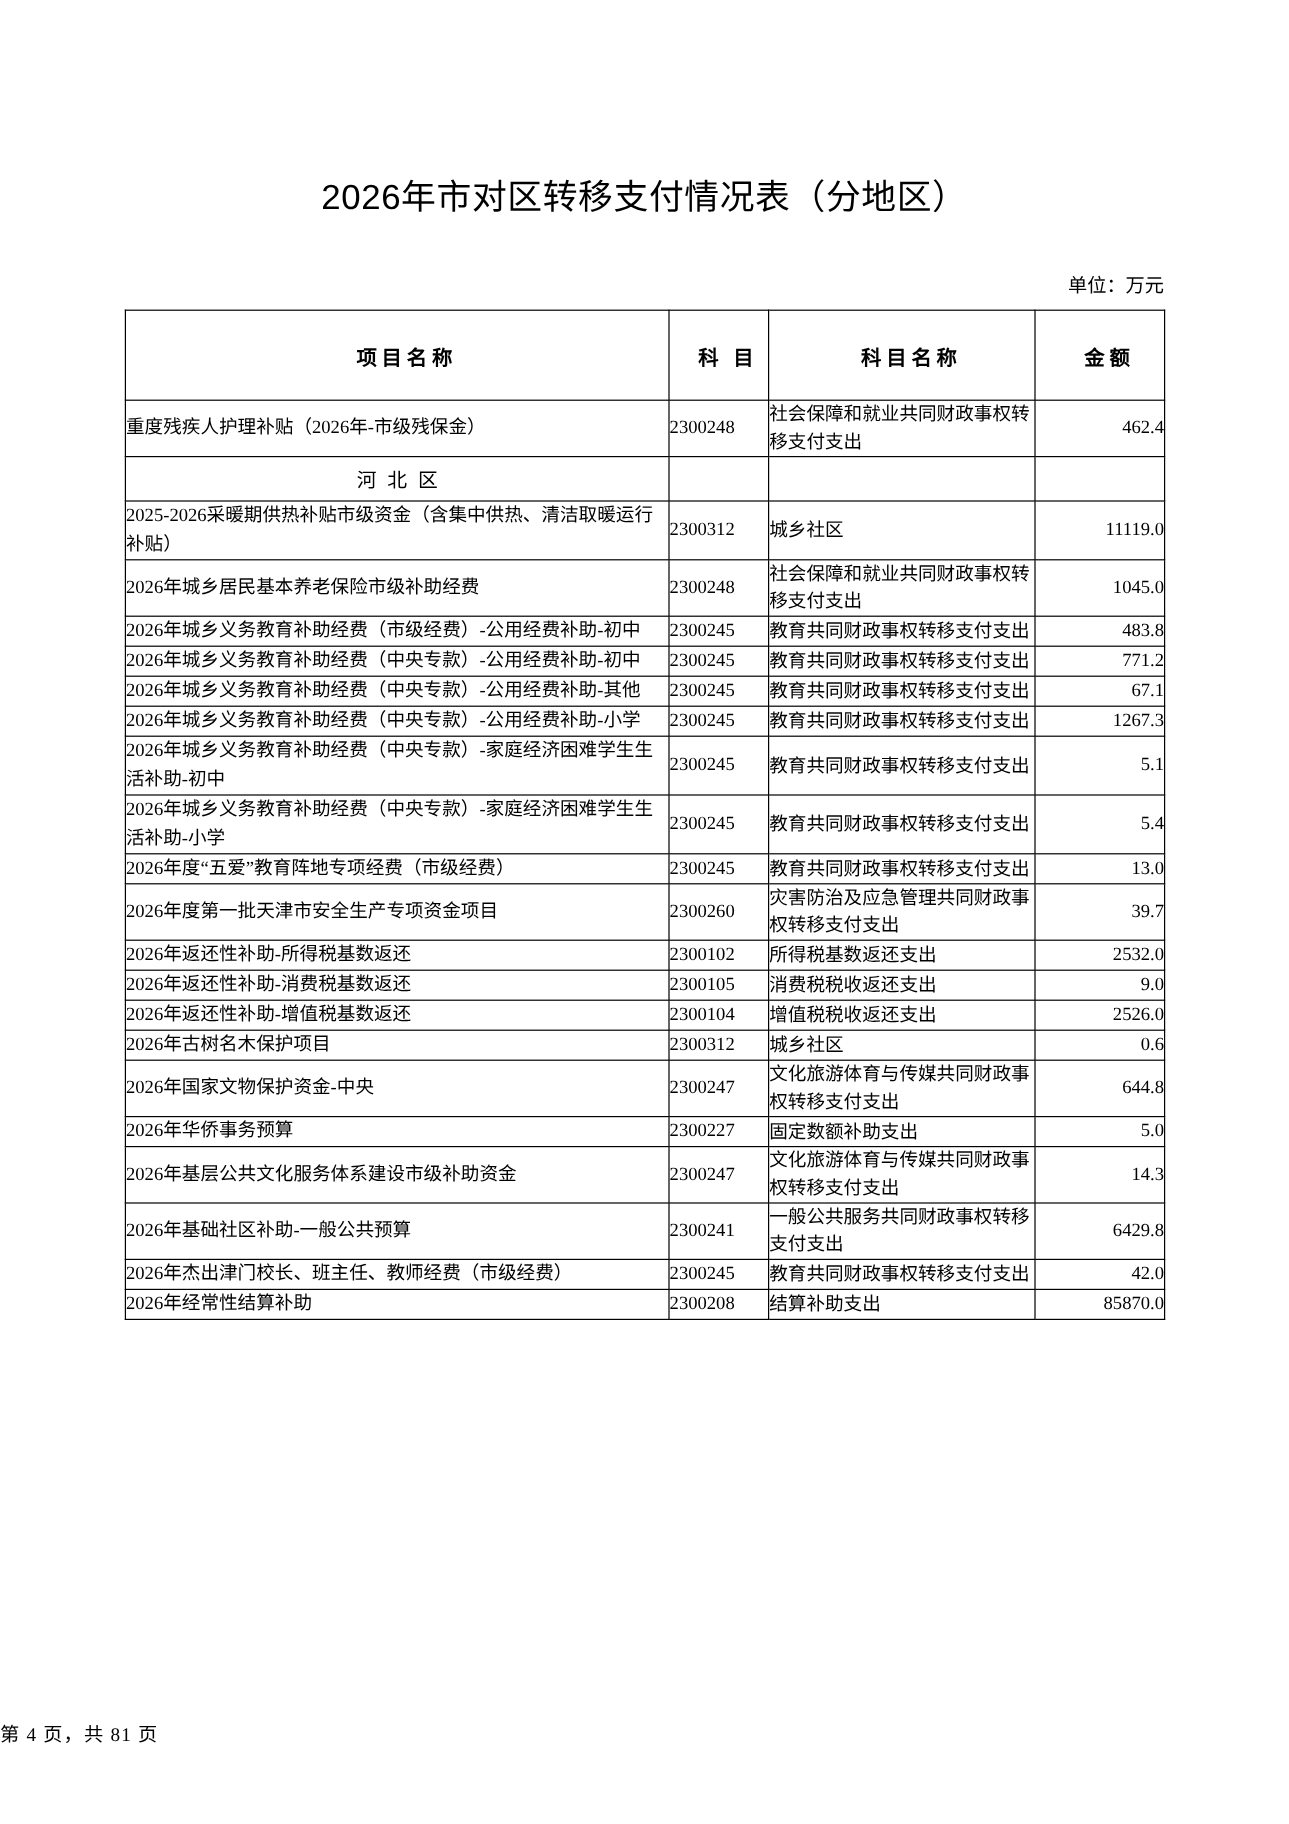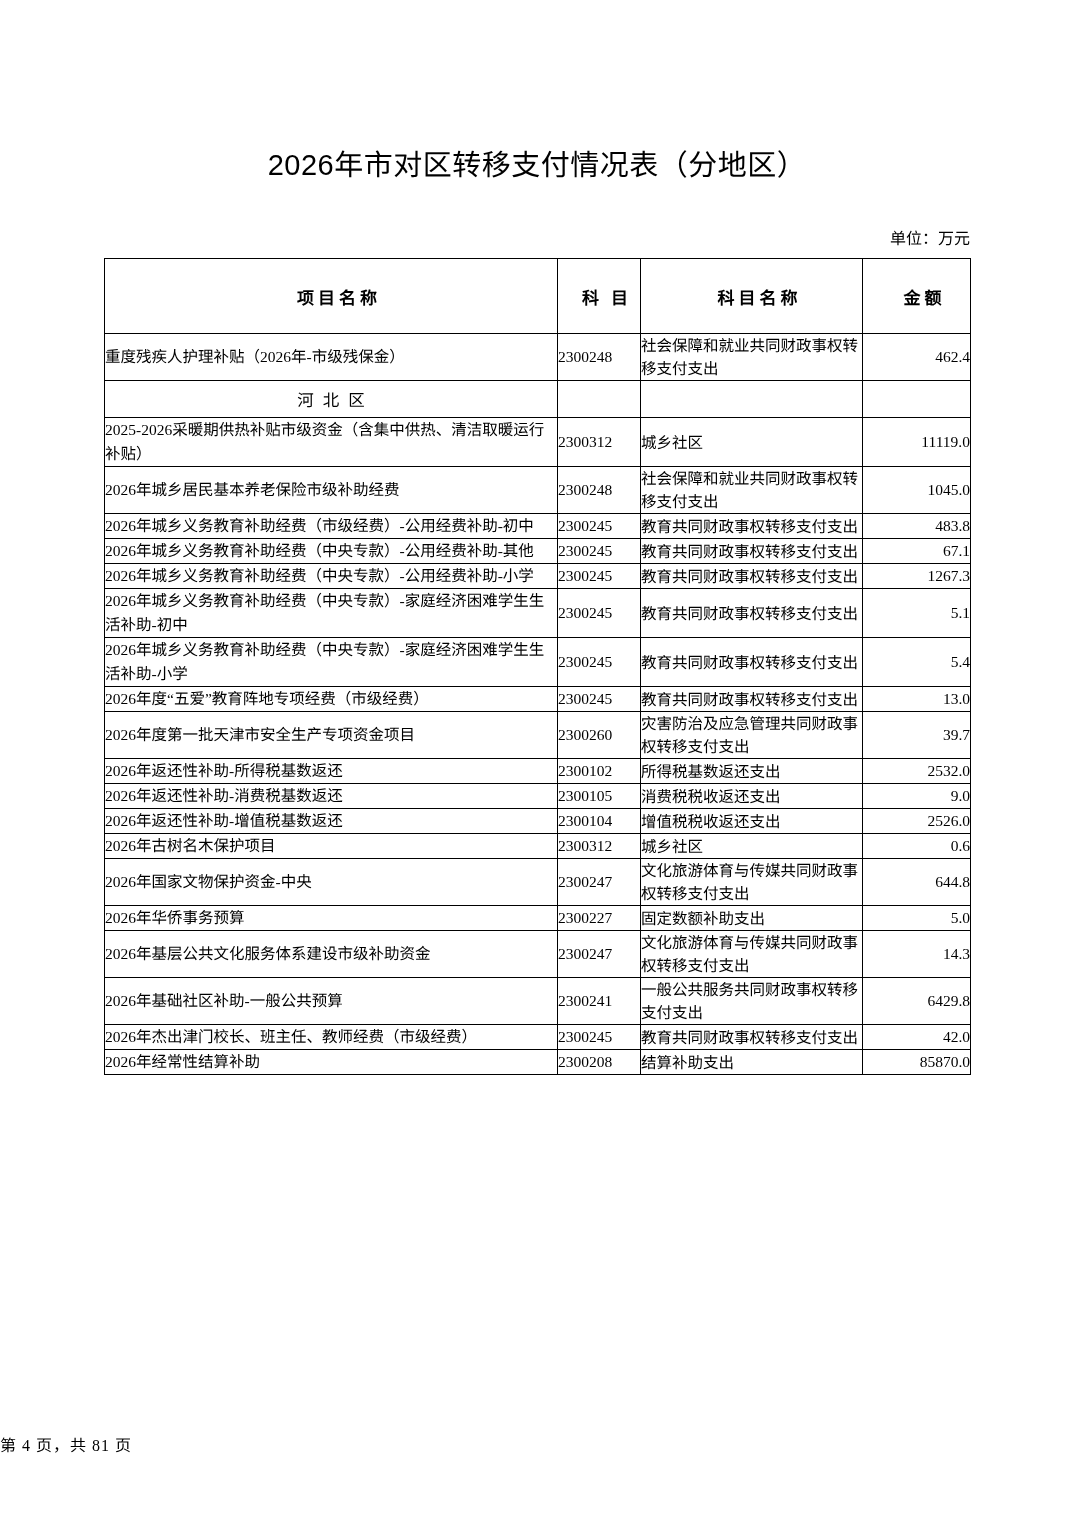--- a/index.html
+++ b/index.html
@@ -186,20 +186,26 @@
             <td class="cell-subj">社会保障和就业共同财政事权转移支付支出</td>
             <td class="cell-amt">1045.0</td>
           </tr>
           <tr>
             <td class="cell-name">2026年城乡义务教育补助经费（市级经费）-公用经费补助-初中</td>
             <td class="cell-code">2300245</td>
             <td class="cell-subj">教育共同财政事权转移支付支出</td>
             <td class="cell-amt">483.8</td>
           </tr>
           <tr>
+            <td class="cell-name">2026年城乡义务教育补助经费（中央专款）-公用经费补助-初中</td>
+            <td class="cell-code">2300245</td>
+            <td class="cell-subj">教育共同财政事权转移支付支出</td>
+            <td class="cell-amt">771.2</td>
+          </tr>
+          <tr>
             <td class="cell-name">2026年城乡义务教育补助经费（中央专款）-公用经费补助-其他</td>
             <td class="cell-code">2300245</td>
             <td class="cell-subj">教育共同财政事权转移支付支出</td>
             <td class="cell-amt">67.1</td>
           </tr>
           <tr>
             <td class="cell-name">2026年城乡义务教育补助经费（中央专款）-公用经费补助-小学</td>
             <td class="cell-code">2300245</td>
             <td class="cell-subj">教育共同财政事权转移支付支出</td>
             <td class="cell-amt">1267.3</td>

